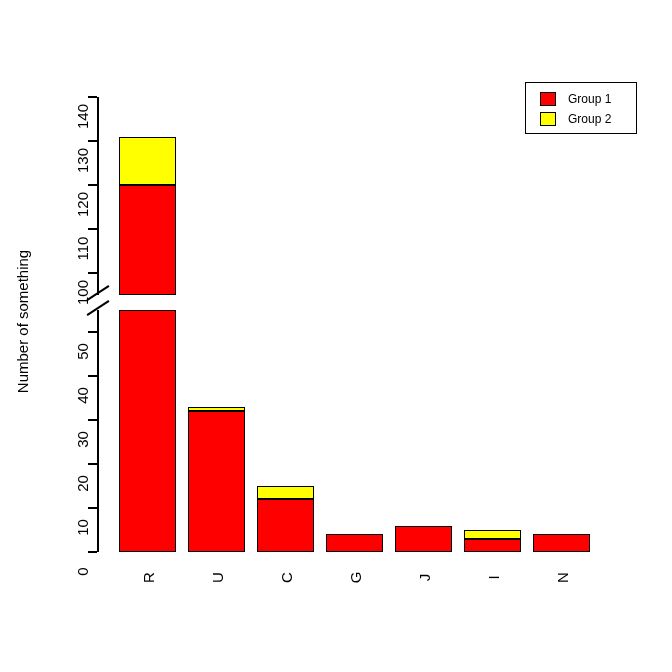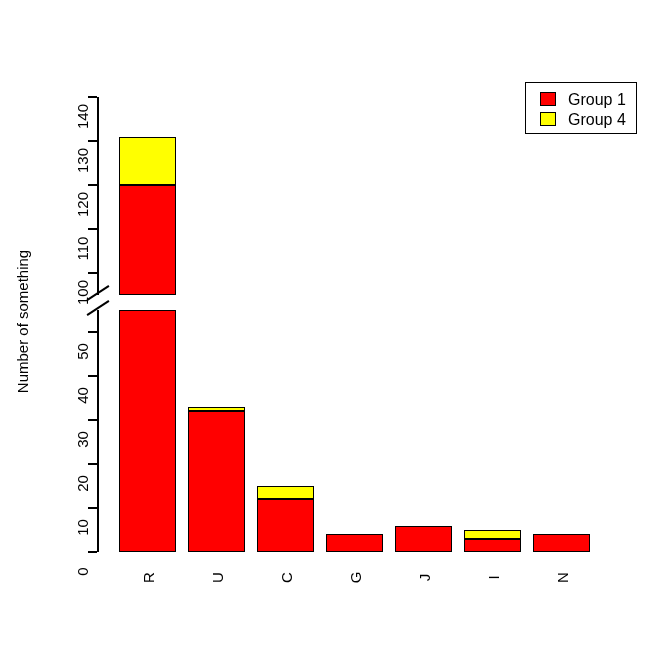--- a/index.html
+++ b/index.html
@@ -103,21 +103,21 @@
     align-items: center;
   }
   .legend-swatch {
     width: 16px;
     height: 14px;
     border: 1.5px solid #000000;
     box-sizing: border-box;
     margin-right: 12px;
   }
   .legend-text {
-    font-size: 16px;
+    font-size: 12px;
     line-height: 15px;
     white-space: nowrap;
     color: #000000;
   }
 </style>
 </head>
 <body>
 
 <div id="root">
 
@@ -177,17 +177,17 @@
       <div class="x-label" style="width: 40px; left: 541.5px; top: 570px;">N</div>
     </div>
 
   <div id="legend">
     <div class="legend-row" style="top:6px;">
       <span class="legend-swatch" style="background:#ff0000;"></span>
       <span class="legend-text">Group 1</span>
     </div>
     <div class="legend-row" style="top:26px;">
       <span class="legend-swatch" style="background:#ffff00;"></span>
-      <span class="legend-text">Group 4</span>
+      <span class="legend-text">Group 2</span>
     </div>
   </div>
 
 </div>
 
 </body></html>

